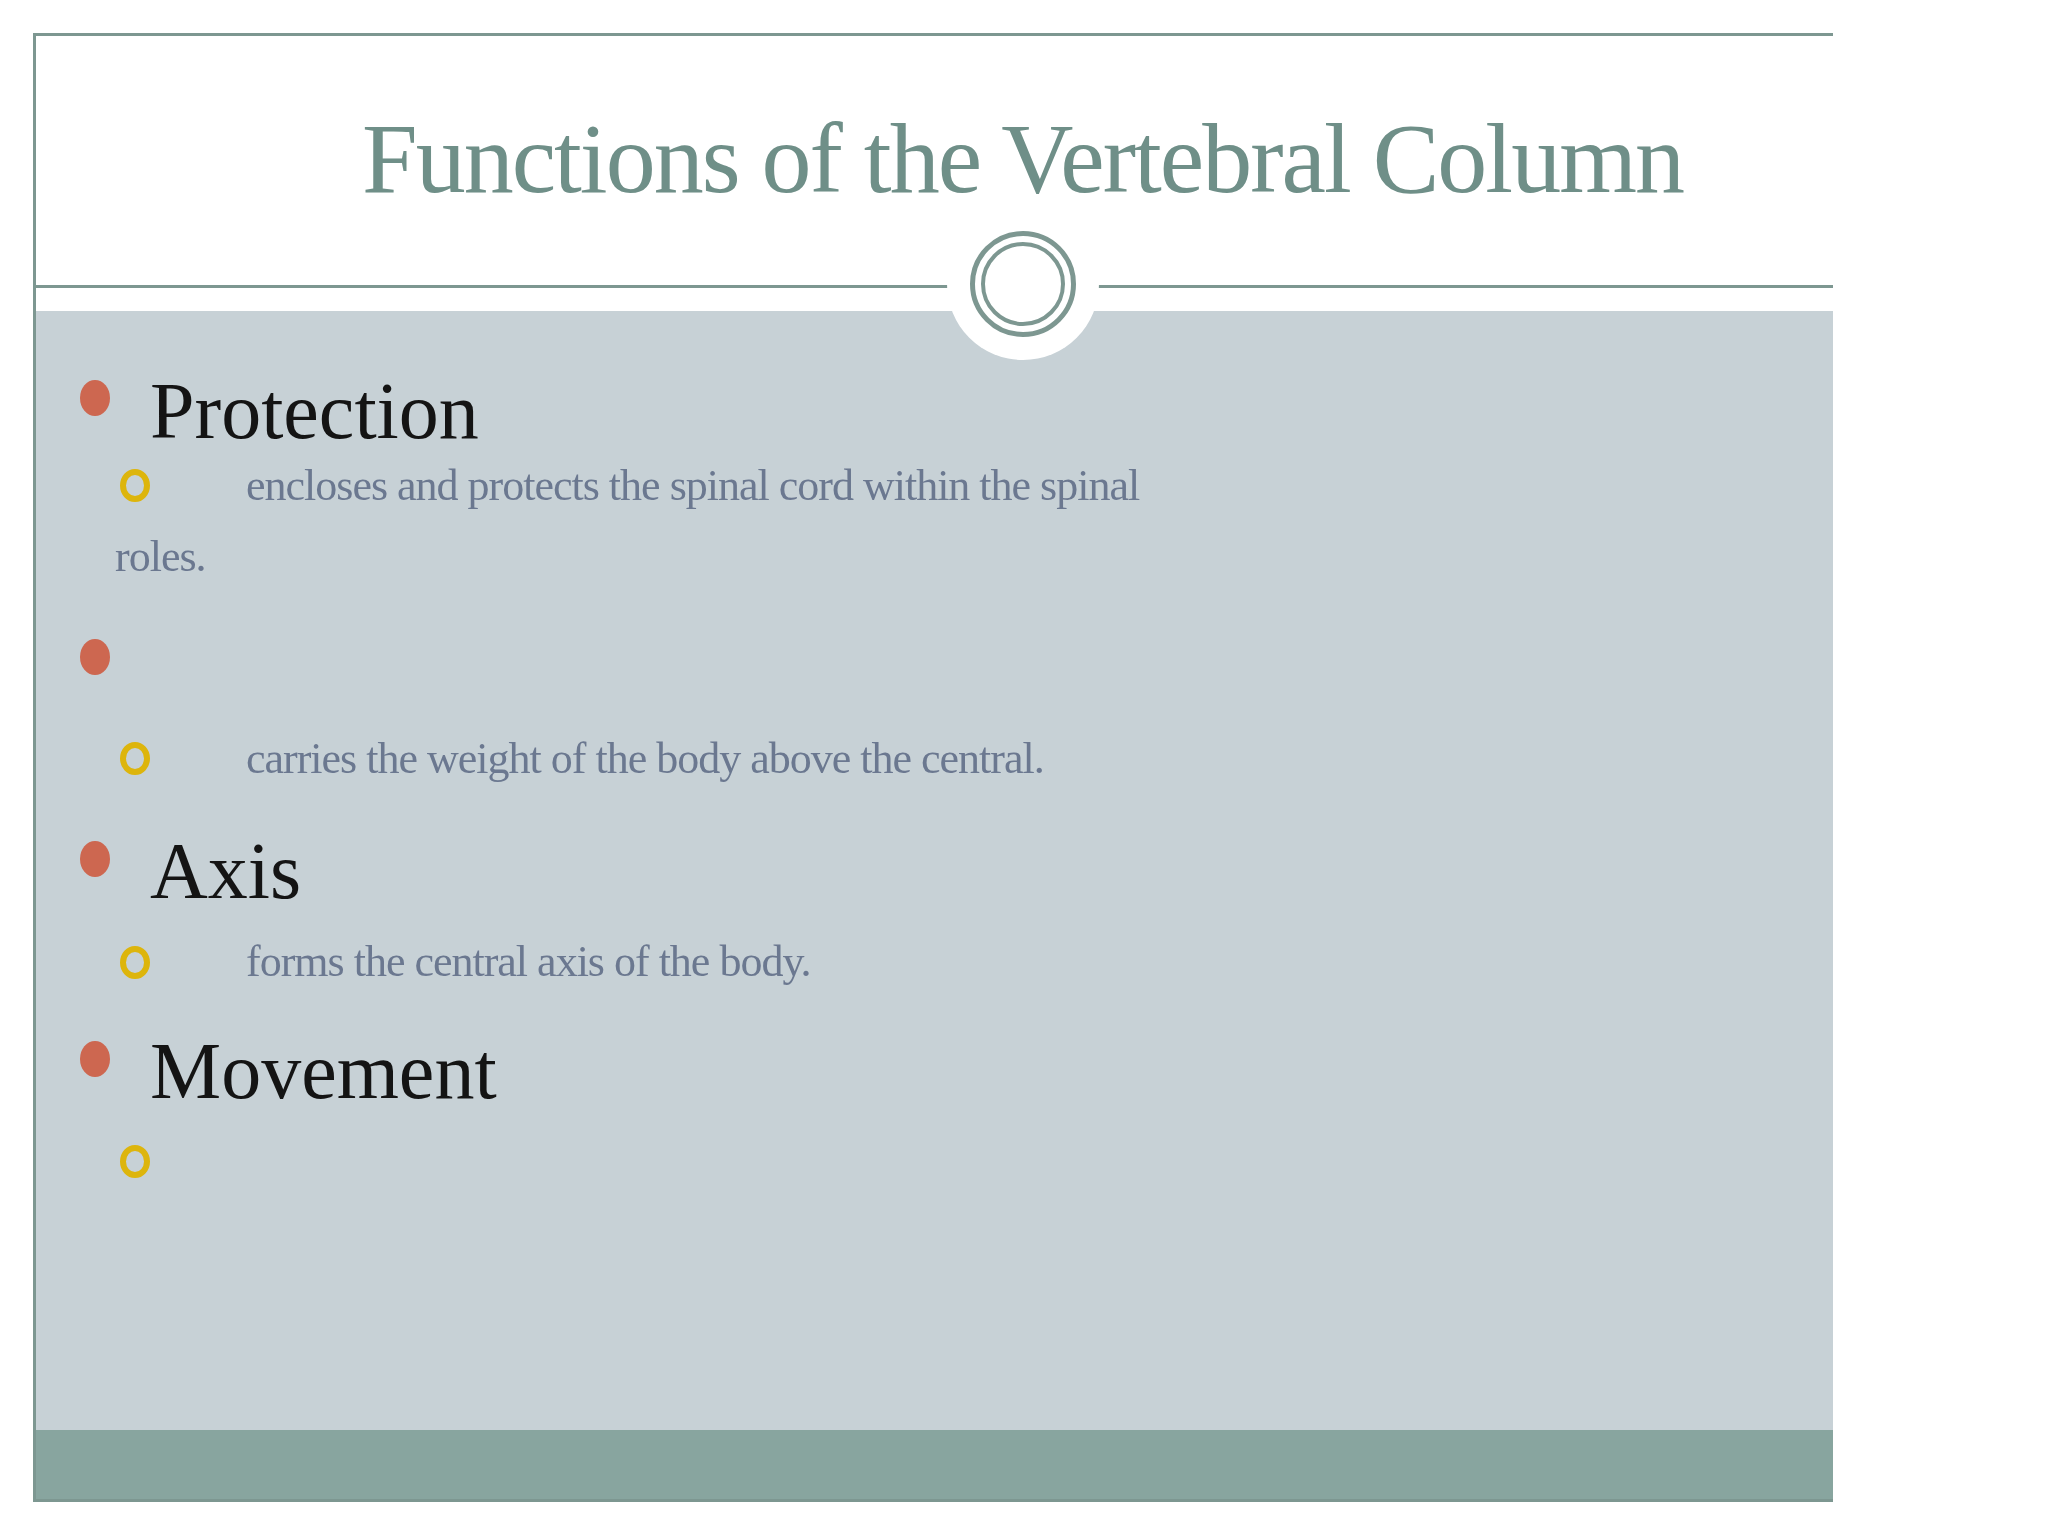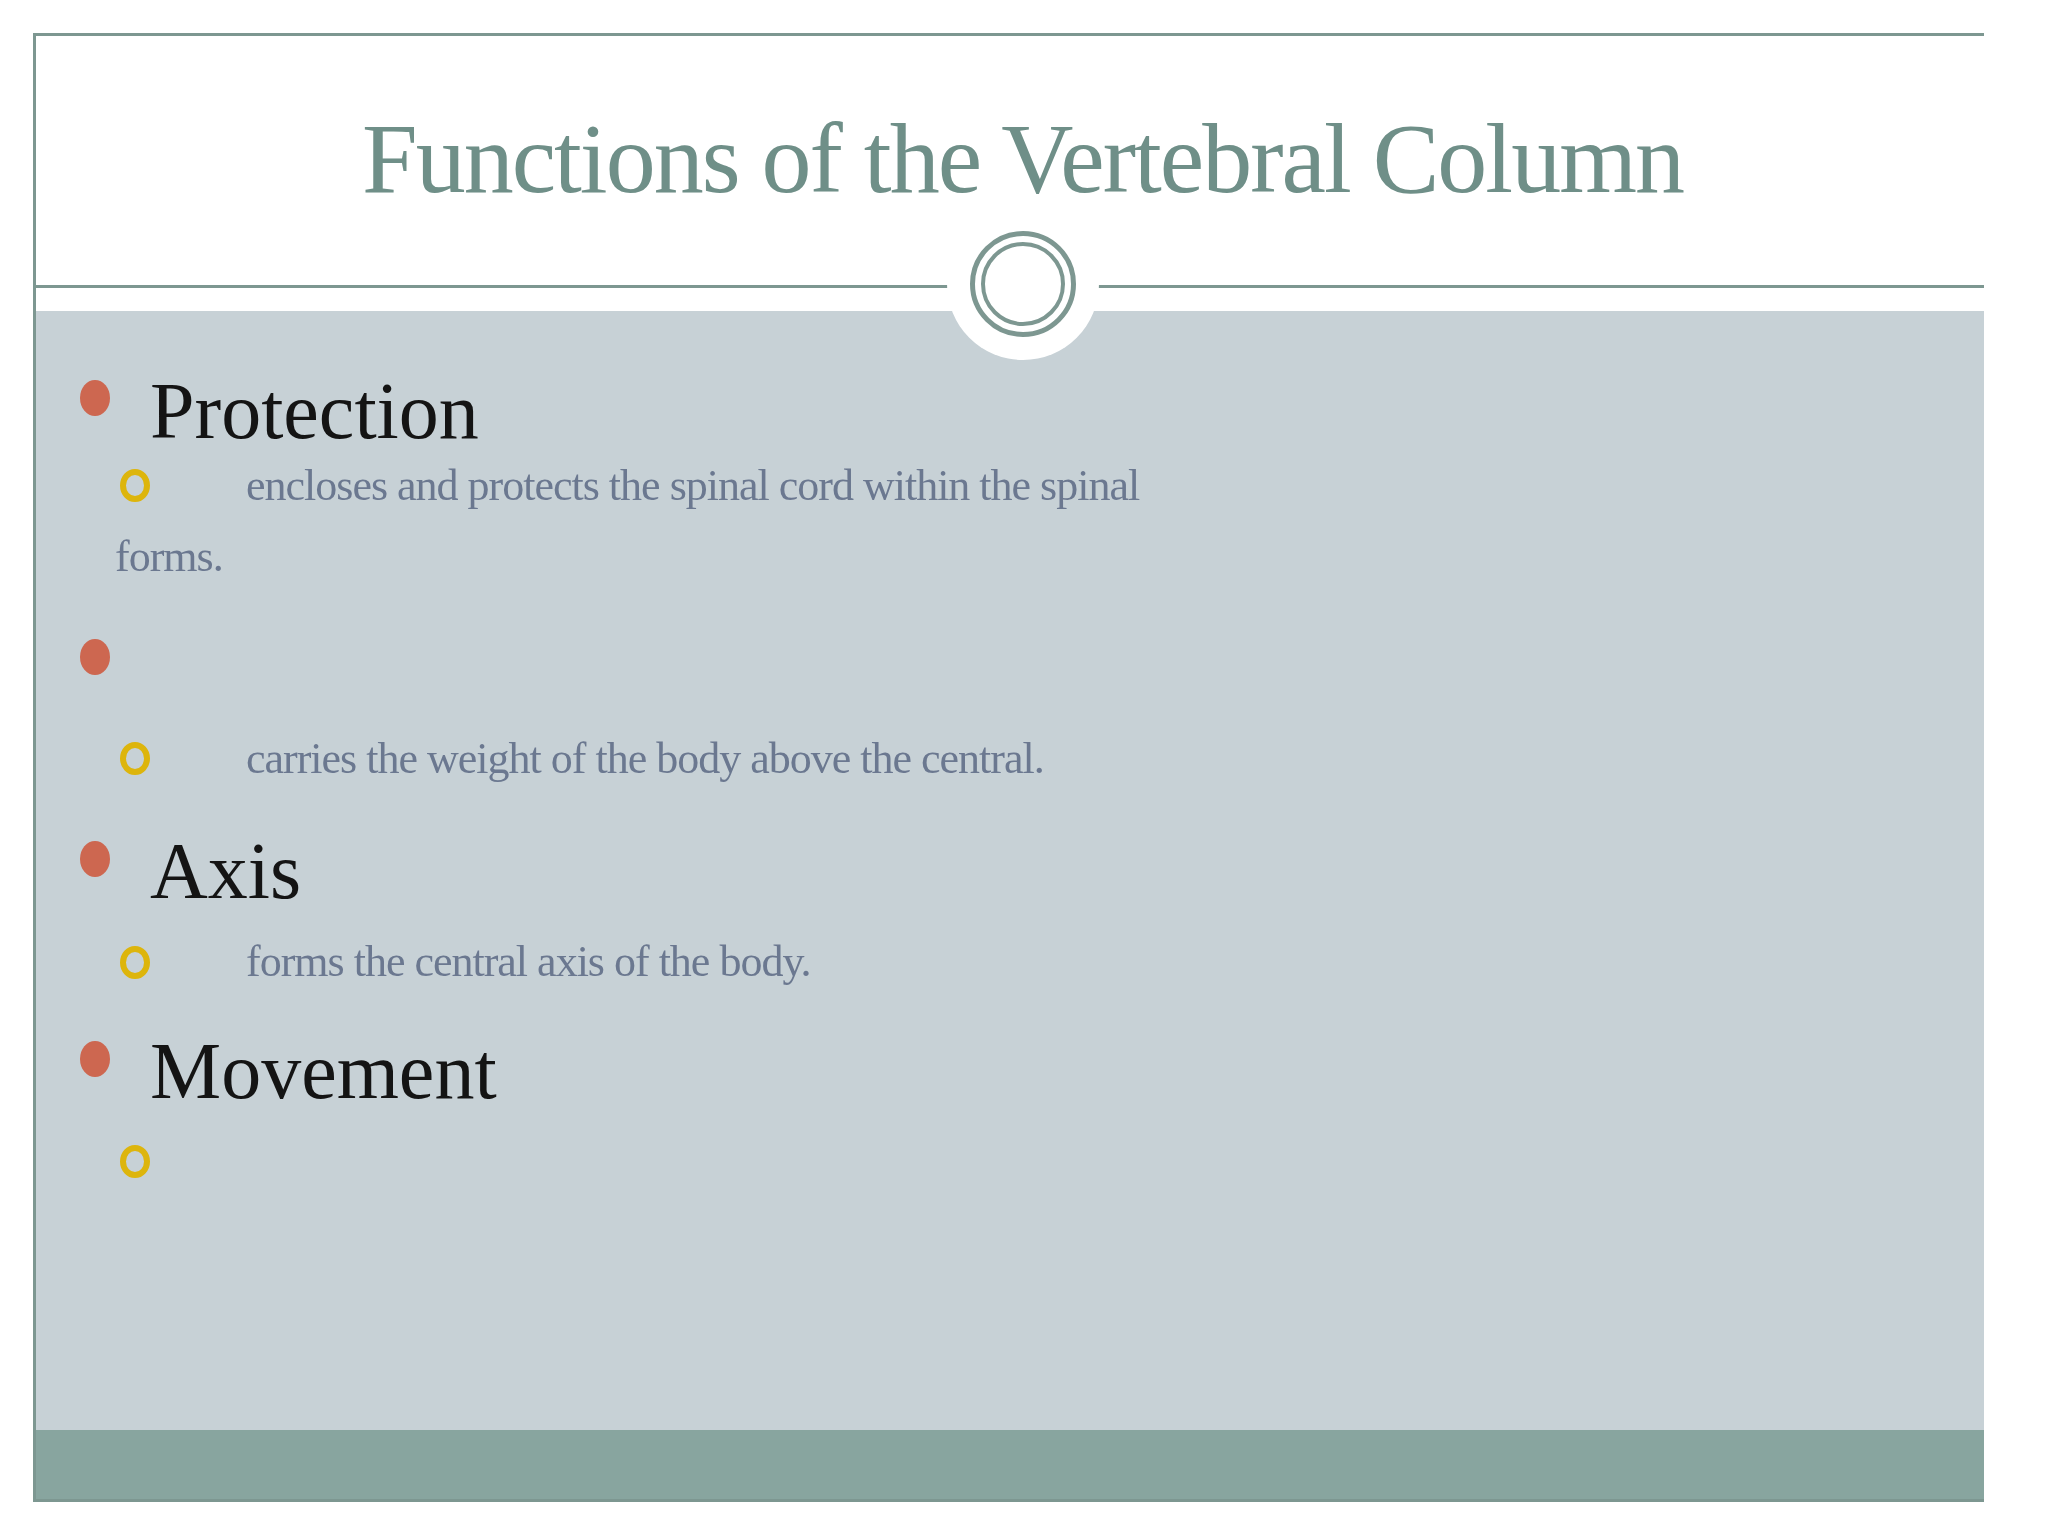--- a/index.html
+++ b/index.html
@@ -1,18 +1,18 @@
 <!DOCTYPE html>
 <html><head>
 <meta charset="utf-8">
 <style>
   html,body{margin:0;padding:0;background:#ffffff;}
   .page{
     position:relative;
-    width:1984px;height:1536px;
+    width:1833px;height:1536px;
     background:#ffffff;
     overflow:hidden;
     font-family:"Liberation Serif","DejaVu Serif",serif;
   }
   .slide{
     position:absolute;
     left:33px;top:33px;
     width:1973px;height:1463px;
     border:3px solid #7d9791;
     background:#ffffff;
@@ -127,21 +127,21 @@
     <div class="slide-title">Functions of the Vertebral Column</div>
 
     <div class="ornament-disc"></div>
     <div class="ornament-ring-outer"></div>
     <div class="ornament-ring-inner"></div>
 
     <div class="bullet-dot b0-dot"></div>
     <div class="line l1 b0-label">Protection</div>
     <div class="bullet-ring b0-ring"></div>
     <div class="line l2 b0-line0">encloses and protects the spinal cord within the spinal</div>
-    <div class="line l2 l2wrap b0-line1">forms.</div>
+    <div class="line l2 l2wrap b0-line1">roles.</div>
 
     <div class="bullet-dot b1-dot"></div>
     <div class="bullet-ring b1-ring"></div>
     <div class="line l2 b1-line0">carries the weight of the body above the central.</div>
 
     <div class="bullet-dot b2-dot"></div>
     <div class="line l1 b2-label">Axis</div>
     <div class="bullet-ring b2-ring"></div>
     <div class="line l2 b2-line0">forms the central axis of the body.</div>
 

